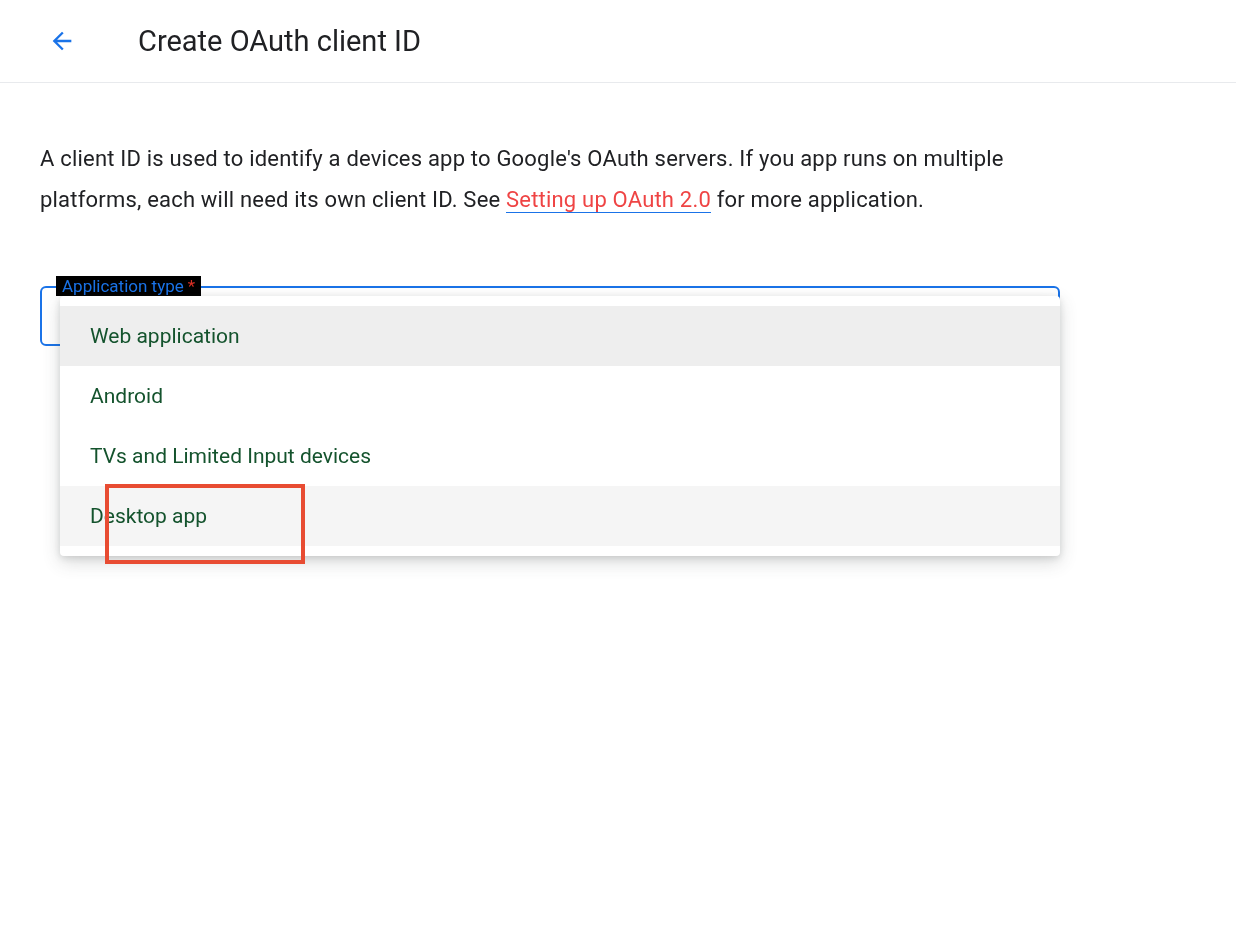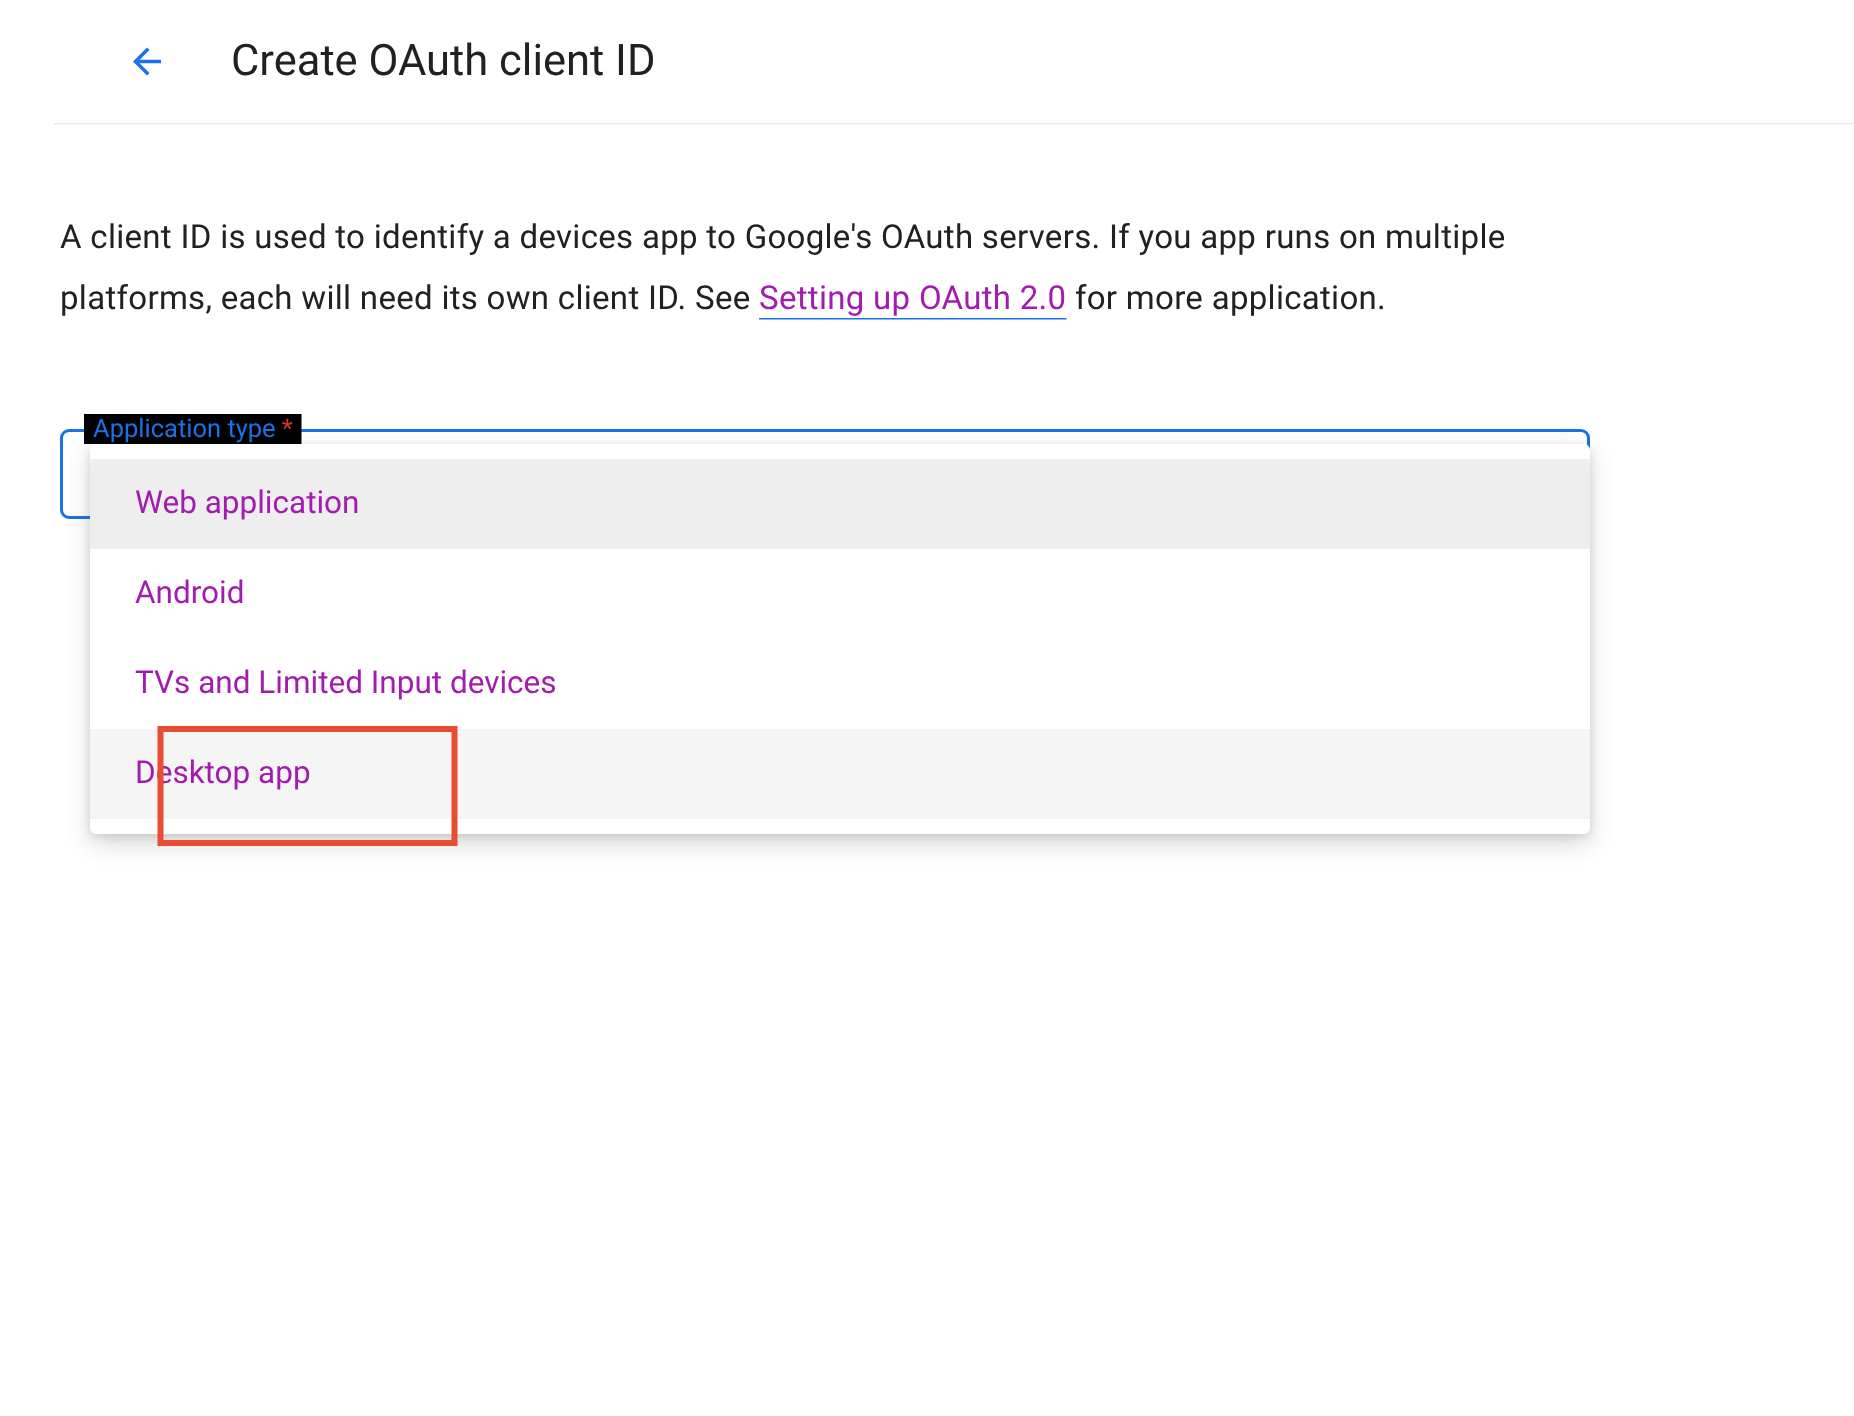--- a/index.html
+++ b/index.html
@@ -13,22 +13,21 @@
       color: #202124;
       width: 1236px;
       height: 944px;
       overflow: hidden;
     }
     .header {
       display: flex;
       align-items: center;
       padding: 24px 46px;
       border-bottom: 1px solid #e8eaed;
-      gap: 40px;
-      margin-left: 36px;
+      gap: 60px;
     }
     .back-arrow {
       width: 32px;
       height: 32px;
       display: flex;
       align-items: center;
       justify-content: center;
       cursor: pointer;
     }
     .back-arrow svg {
@@ -46,21 +45,21 @@
     }
     .description {
       font-size: 22px;
       line-height: 1.85;
       color: #202124;
       max-width: 1000px;
       margin-bottom: 56px;
       letter-spacing: 0.2px;
     }
     .description a {
-      color: #a21caf;
+      color: #ef4444;
       text-decoration: none;
       border-bottom: 1px solid #1a73e8;
     }
     .field-container {
       position: relative;
       width: 1020px;
     }
     .field-outline {
       position: absolute;
       top: 10px;
@@ -94,21 +93,21 @@
       width: 1000px;
       background: #fff;
       box-shadow: 0 2px 6px rgba(60,64,67,0.15), 0 6px 18px rgba(60,64,67,0.2);
       border-radius: 4px;
       z-index: 3;
       padding: 10px 0;
     }
     .dropdown-option {
       padding: 18px 30px;
       font-size: 21px;
-      color: #a21caf;
+      color: #14532d;
       cursor: pointer;
       position: relative;
     }
     .dropdown-option.selected {
       background: #eeeeee;
     }
     .dropdown-option.hovered {
       background: #f5f5f5;
     }
     .highlight-box {

